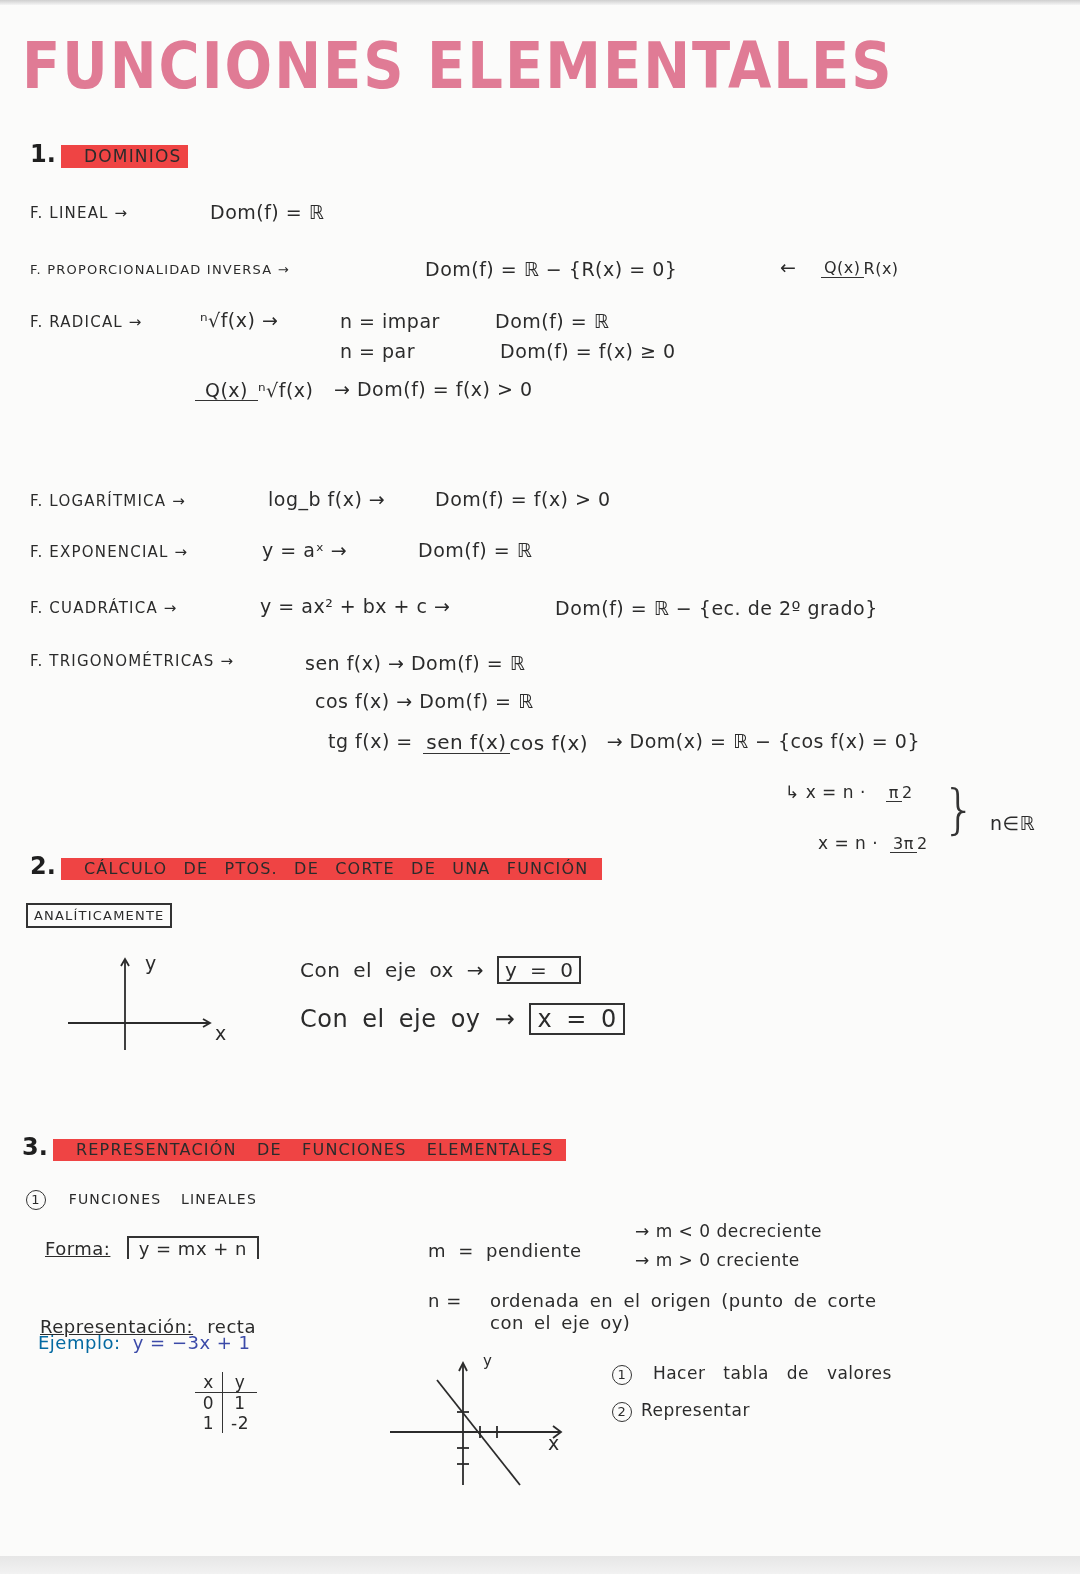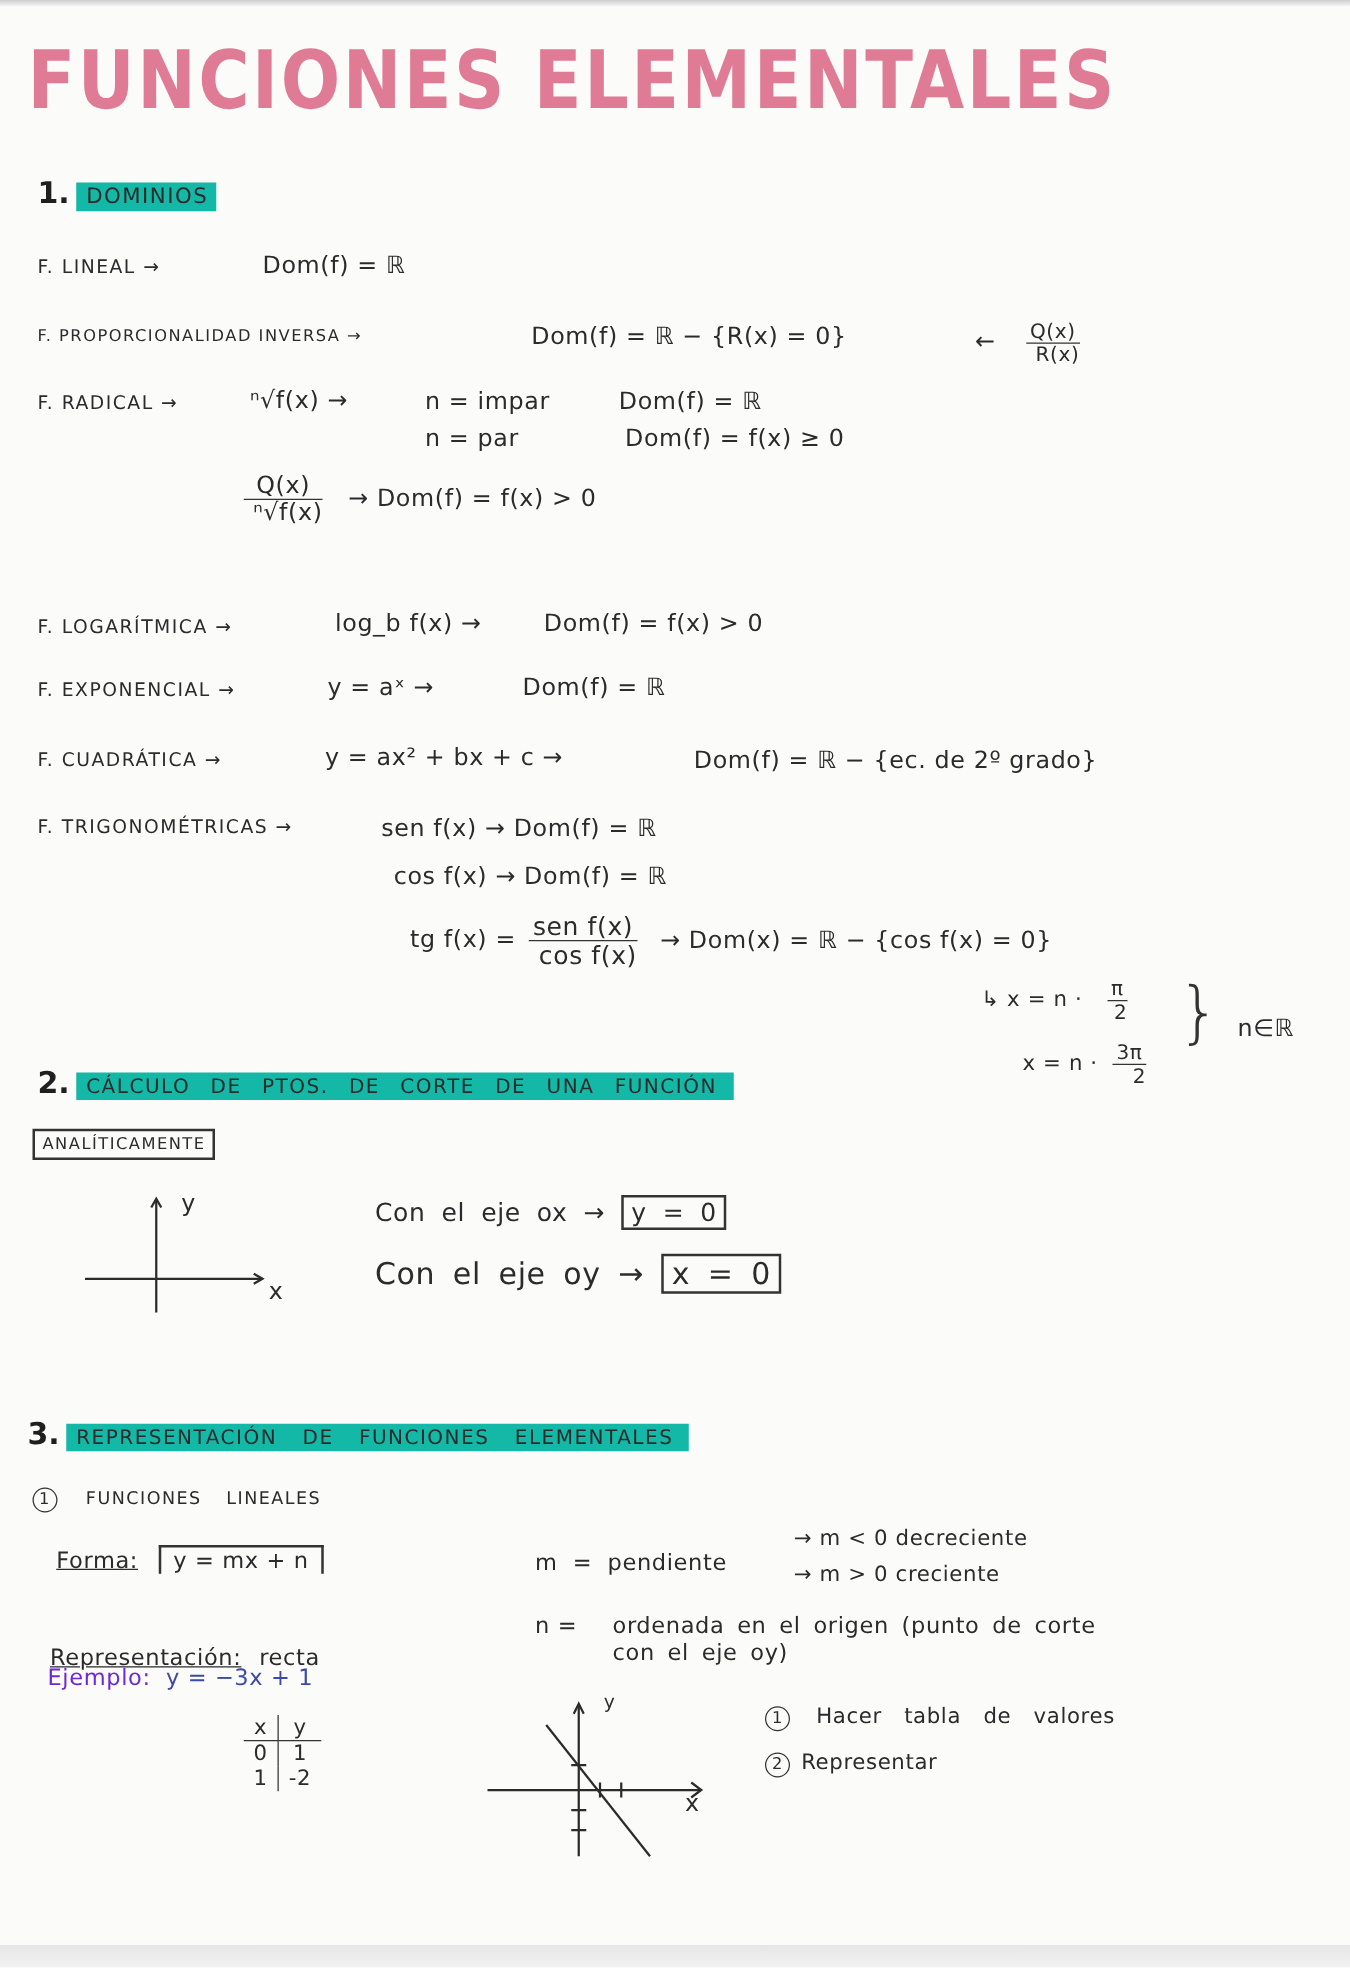--- a/index.html
+++ b/index.html
@@ -12,25 +12,25 @@
   .topline { position: absolute; left: 0; top: 0; width: 1080px; height: 5px; background: linear-gradient(#cfcfcf, #f4f4f4); }
   .bottomband { position: absolute; left: 0; top: 1556px; width: 1080px; height: 18px; background: linear-gradient(#e6e6e6, #f2f2f2); }
   .abs { position: absolute; white-space: nowrap; }
   .hw { font-family: "DejaVu Sans", sans-serif; font-size: 19px; letter-spacing: 0.5px; color: #2b2b2b; }
   .caps { font-size: 15px; letter-spacing: 1.2px; }
   .title {
     font-family: "DejaVu Sans", sans-serif; font-weight: bold; font-size: 56px;
     color: #e07b95; letter-spacing: 2px; transform: scaleY(1.15); transform-origin: top left;
   }
   .num { font-weight: bold; font-size: 24px; color: #1f1f1f; }
-  .hl { background: #14b8a6; padding: 1px 6px 2px 8px; }
+  .hl { background: #ef4444; padding: 1px 6px 2px 23px; }
   .box { border: 2px solid #333; padding: 0 6px; }
-  .frac { display: inline-flex; flex-direction: column; align-items: flex-end; vertical-align: middle; font-size: 16px; line-height: 1.1; }
+  .frac { display: inline-flex; flex-direction: row; align-items: center; vertical-align: middle; font-size: 16px; line-height: 1.1; }
   .frac .n { border-bottom: 1.6px solid #333; padding: 0 3px; }
-  .green { color: #6d28d9; }
+  .green { color: #0369a1; }
   .blue { color: #3b4aa8; }
   .under { text-decoration: underline; }
   .circle { display: inline-block; width: 18px; height: 18px; border: 1.6px solid #333; border-radius: 50%; text-align: center; line-height: 18px; font-size: 13px; margin-right: 3px; }
   .brace { font-size: 54px; font-weight: 200; color: #333; }
   svg line, svg path { stroke: #2b2b2b; stroke-width: 1.8; fill: none; }
 </style>
 </head>
 <body>
 
 <div class="topline"></div>

